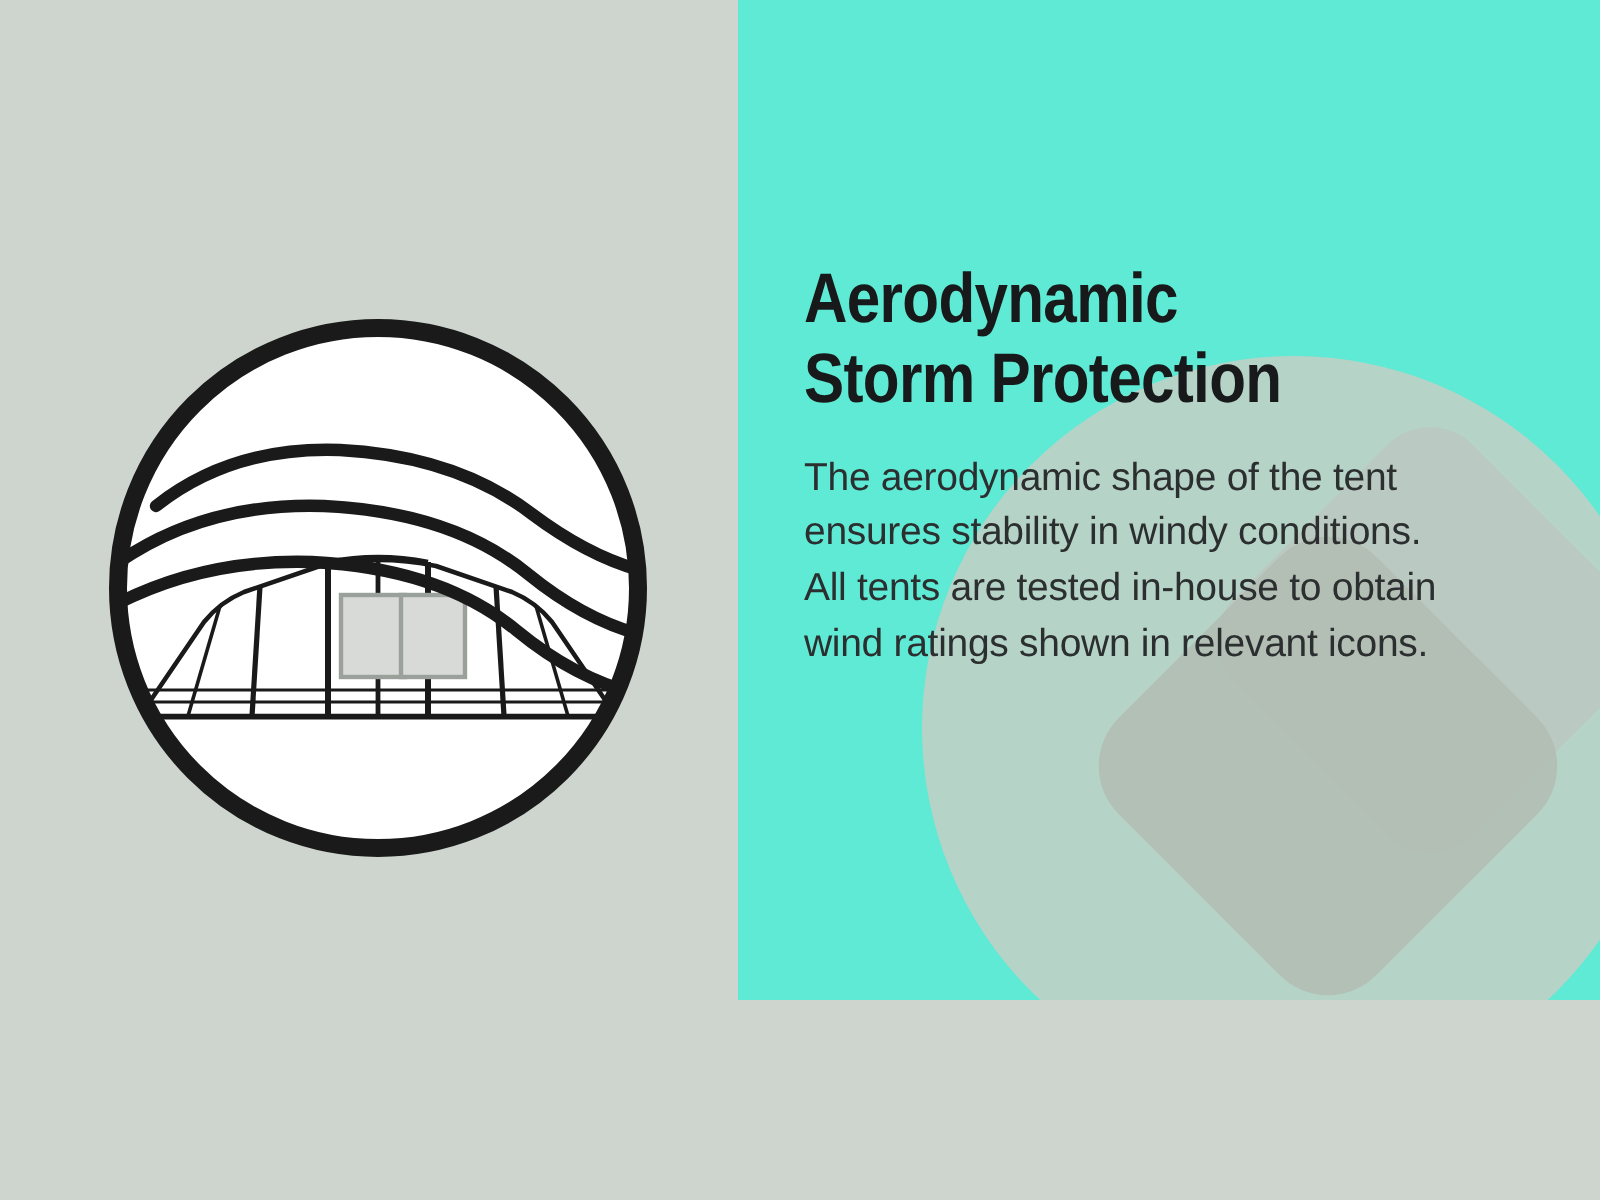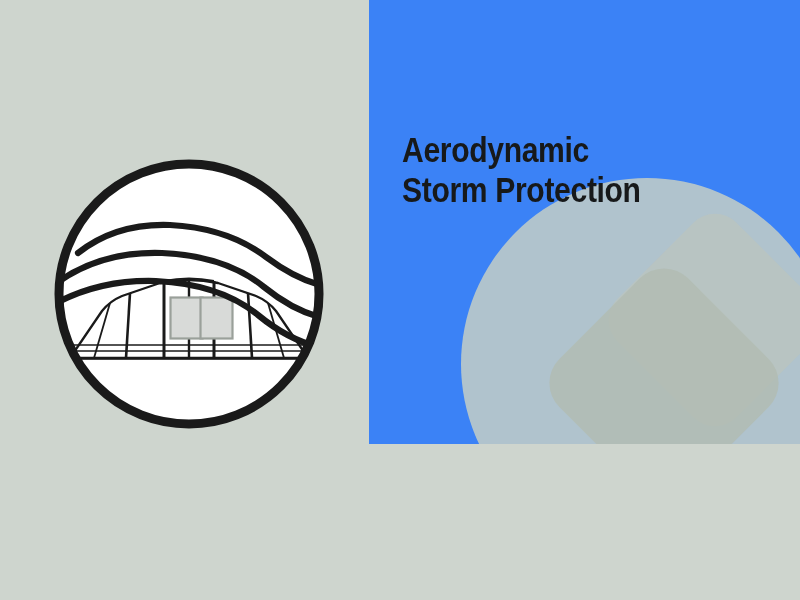--- a/index.html
+++ b/index.html
@@ -22,22 +22,22 @@
   
   .panel-left {
     position: absolute;
     left: 0; top: 0;
     width: 369px; height: 600px;
     background: #ced5ce;
   }
   .panel-right {
     position: absolute;
     left: 369px; top: 0;
-    width: 431px; height: 444px;
-    background: #3b82f6;
+    width: 431px; height: 500px;
+    background: #5eead4;
     overflow: hidden;
   }
 
   
   .wm-circle {
     position: absolute;
     border-radius: 50%;
     background: #c6cfc6;
     opacity: 0.85;
   }
@@ -162,17 +162,21 @@
 
   <div class="panel-right">
 
     <div class="wm-circle wm-circle-main"></div>
     <div class="wm-diamond-2"></div>
     <div class="wm-diamond"></div>
 
     <div class="text-block">
       <h1 class="title">Aerodynamic
 Storm Protection</h1>
+      <p class="body-text">The aerodynamic shape of the tent
+ensures stability in windy conditions.
+All tents are tested in-house to obtain
+wind ratings shown in relevant icons.</p>
     </div>
 
   </div>
 
 </div>
 
 </body></html>

